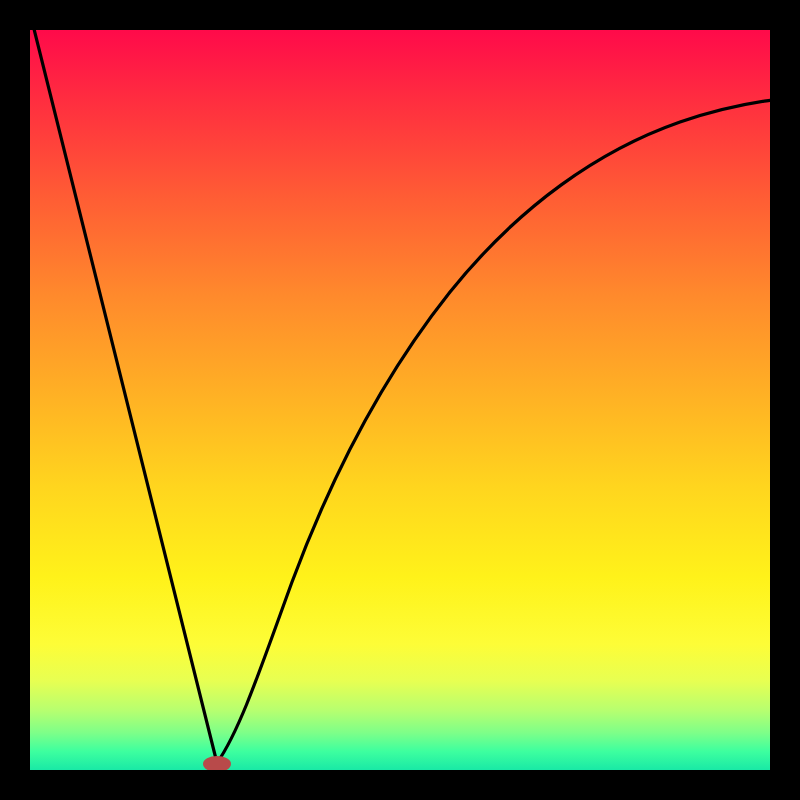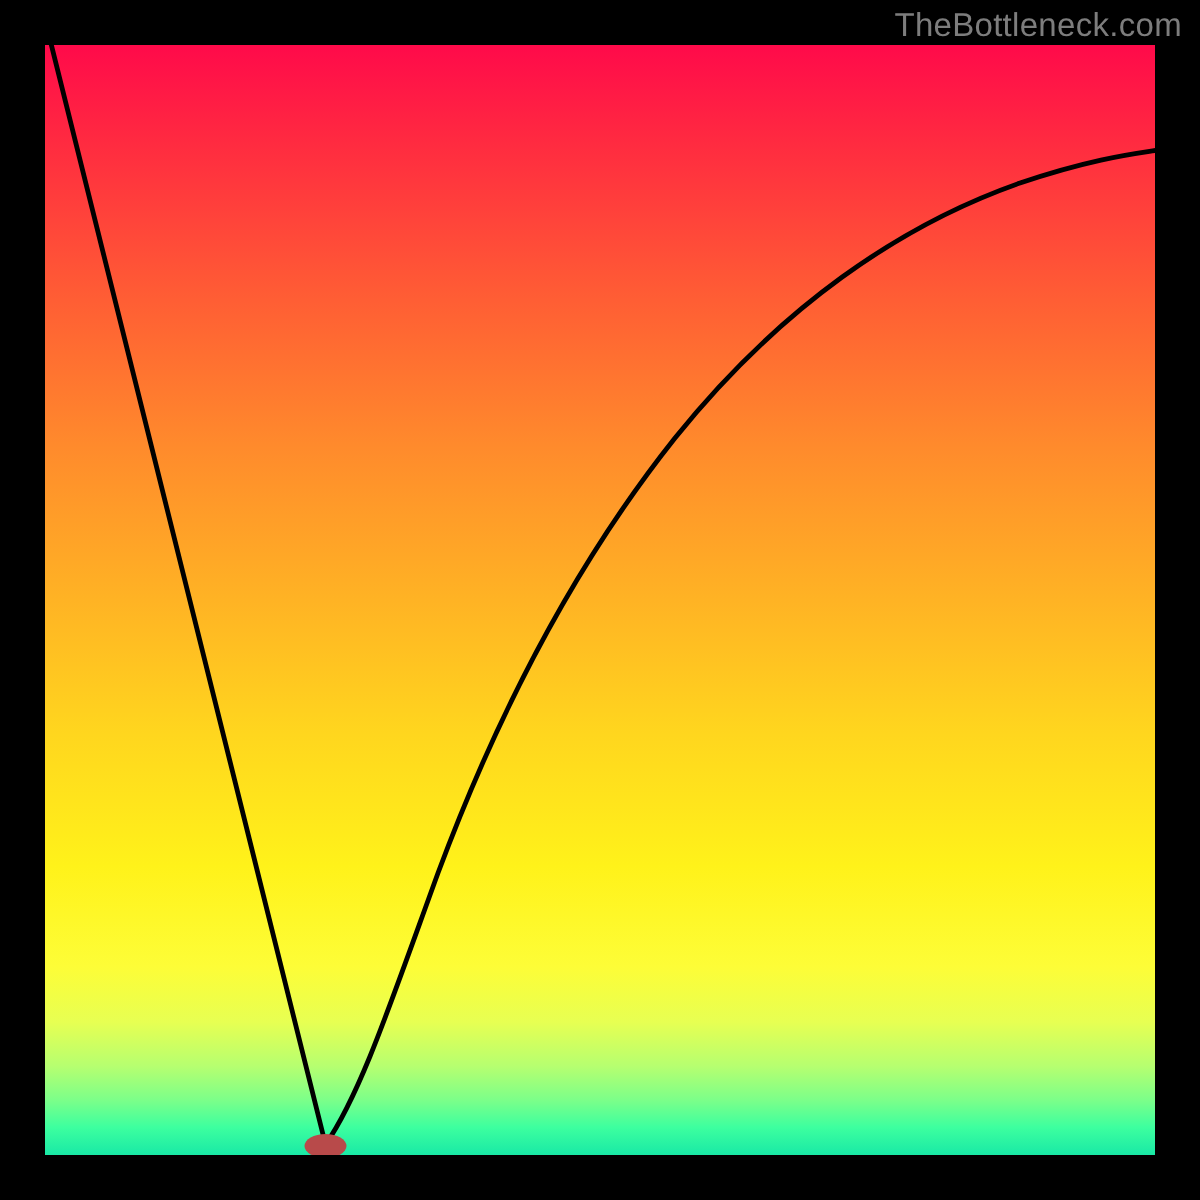--- a/index.html
+++ b/index.html
@@ -69,21 +69,20 @@
   .bump {
     fill: #b84a4a;
     stroke: none;
   }
 </style>
 </head>
 <body>
 
 <div class="frame">
 
-  <div class="watermark">TheBottleneck.com</div>
 
   <div class="plot-area">
     <div class="gradient-bg"></div>
 
     <svg class="curve" viewBox="0 0 740 740" preserveAspectRatio="none">
 
       <path d="M 3 -5
                L 187 733"></path>
 
       <path d="M 187 733

